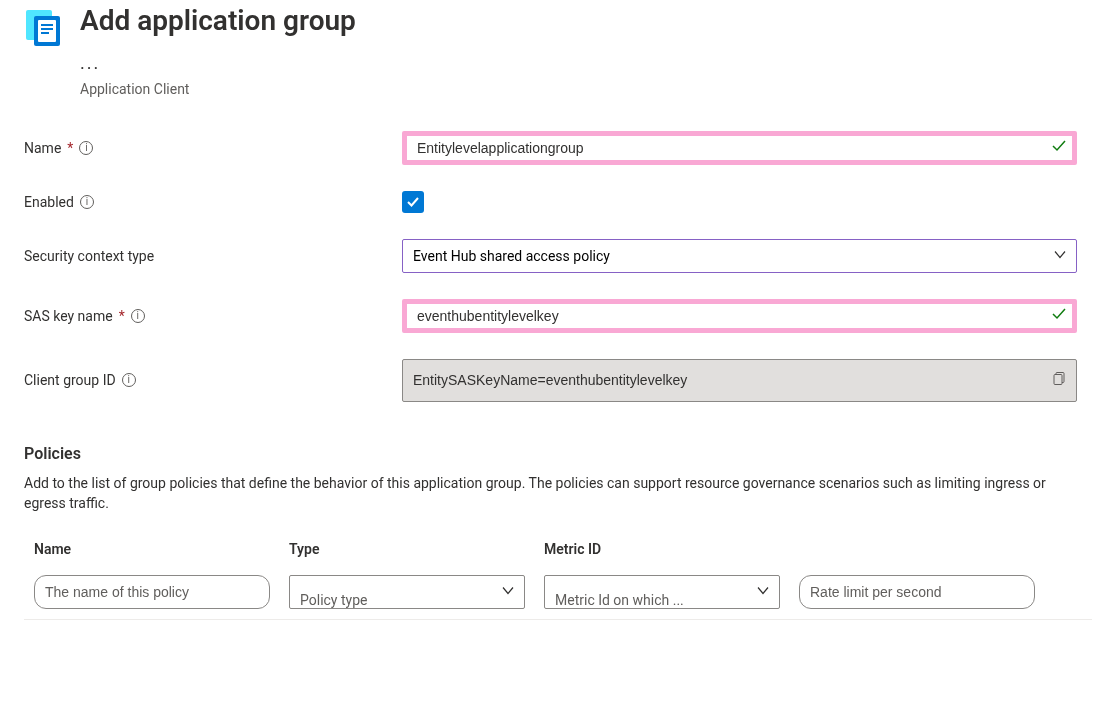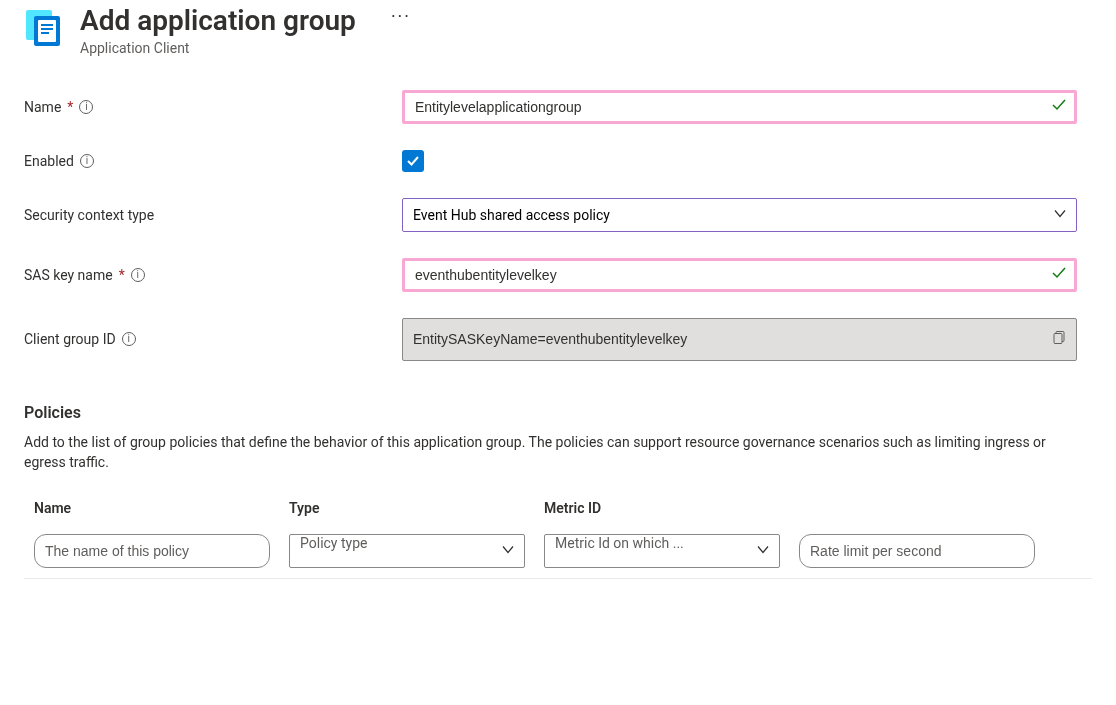--- a/index.html
+++ b/index.html
@@ -10,39 +10,39 @@
     color: #323130;
     background: #ffffff;
     width: 1116px;
   }
   .page { padding: 4px 24px 24px 24px; }
 
   
   .hdr { display: flex; align-items: flex-start; gap: 14px; margin-bottom: 34px; }
   .hdr-icon { width: 42px; height: 42px; flex: 0 0 42px; margin-top: 4px; }
   .hdr-titles { display: flex; flex-direction: column; }
-  .hdr-title-row { display: flex; align-items: flex-start; gap: 35px; }
+  .hdr-title-row { display: flex; align-items: flex-start; gap: 18px; flex-direction: column; }
   .hdr-title { font-size: 28px; font-weight: 600; line-height: 1.2; }
   .hdr-subtitle { font-size: 14px; color: #605e5c; margin-top: 2px; }
   .more-dots { font-size: 18px; letter-spacing: 2px; color: #323130; padding-top: 2px; }
 
   
   .form { display: grid; grid-template-columns: 378px 1fr; row-gap: 26px; align-items: center; margin-bottom: 42px; }
   .lbl { display: flex; align-items: center; gap: 6px; font-size: 14px; color: #323130; }
   .req { color: #a4262c; }
   .info-icon {
     width: 14px; height: 14px; border: 1px solid #605e5c; border-radius: 50%;
     display: inline-flex; align-items: center; justify-content: center;
     font-size: 10px; color: #605e5c; line-height: 1;
   }
 
   .fld-wrap { position: relative; width: 675px; }
   .txt-input {
     width: 100%; height: 34px;
-    border: 3px solid #f9a8d4;
+    border: 5px solid #f9a8d4;
     border-radius: 2px;
     padding: 0 34px 0 10px;
     font-size: 14px;
     background: #ffffff;
     color: #323130;
   }
   .valid-ico {
     position: absolute; right: 10px; top: 50%; transform: translateY(-50%);
     color: #107c10; font-size: 16px; pointer-events: none;
   }
@@ -114,21 +114,21 @@
   .pol-input::placeholder { color: #605e5c; }
   .pol-select {
     width: 100%; height: 34px;
     border: 1px solid #8a8886;
     border-radius: 2px;
     padding: 0 30px 0 10px;
     font-size: 14px;
     color: #605e5c;
     background: #ffffff;
     cursor: pointer;
-    display: flex; align-items: flex-start;
+    display: flex; align-items: flex-end;
     position: relative;
     white-space: nowrap; overflow: hidden; text-overflow: ellipsis;
   }
   .pol-chev {
     position: absolute; right: 10px; top: 50%; transform: translateY(-50%);
     color: #323130; pointer-events: none;
   }
   .divider { border-bottom: 1px solid #edebe9; margin-top: 10px; }
 </style>
 </head>

